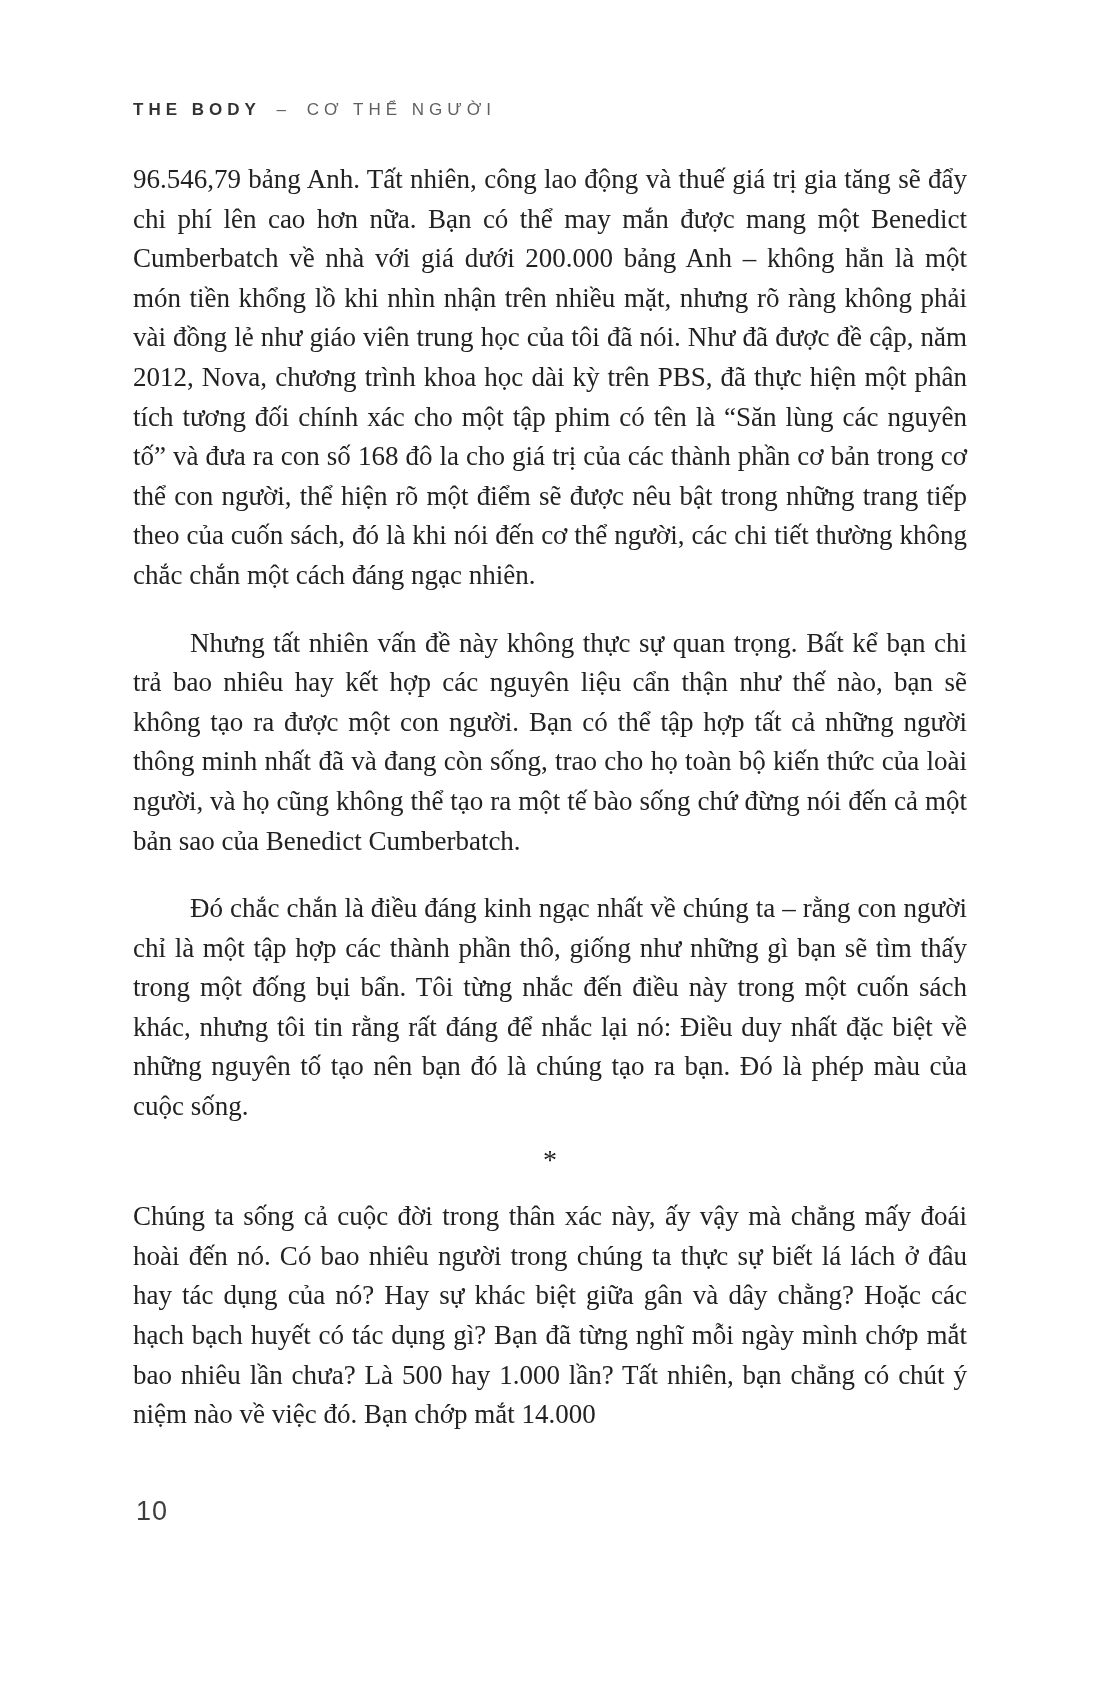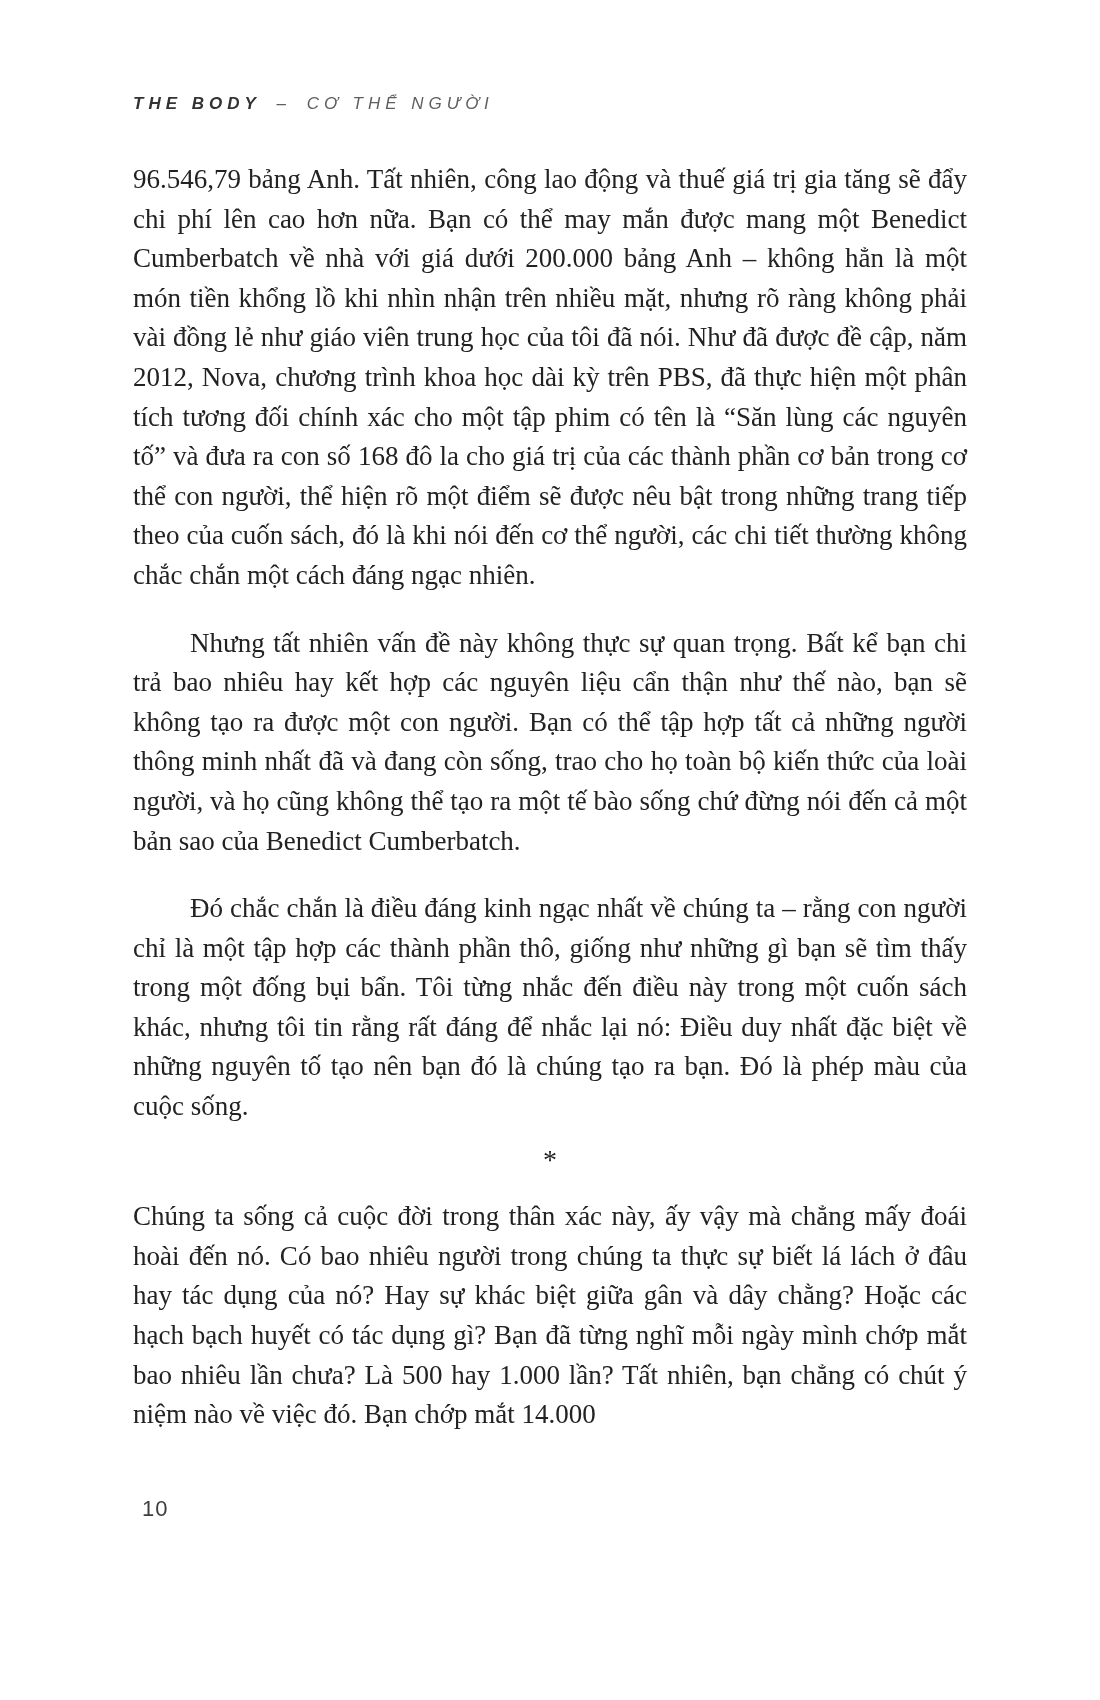--- a/index.html
+++ b/index.html
@@ -6,28 +6,27 @@
   .page {
     position: relative;
     width: 1100px;
     height: 1700px;
     background: #ffffff;
     overflow: hidden;
     font-family: "Liberation Serif", serif;
   }
   .running-header {
     position: absolute;
-    top: 94px;
+    top: 100px;
     left: 133px;
     font-family: "Liberation Sans", sans-serif;
     font-size: 17px;
     letter-spacing: 5px;
     color: #3d3d3d;
     white-space: nowrap;
-    font-style: italic;
   }
   .running-header .rh-title { font-weight: 700; color: #333333; }
   .running-header .rh-sep   { font-weight: 400; color: #5f5f5f; padding: 0 6px; }
   .running-header .rh-sub   { font-weight: 400; color: #5f5f5f; }
   .text-block {
     position: absolute;
     top: 160px;
     left: 133px;
     width: 834px;
     font-size: 27px;
@@ -42,24 +41,23 @@
     font-size: 28px;
     color: #222222;
     margin: 12px 0 18px 0;
     text-indent: 0;
   }
   .page-number {
     position: absolute;
     top: 1496px;
     left: 136px;
     font-family: "Liberation Sans", sans-serif;
-    font-size: 22px;
+    font-size: 27px;
     letter-spacing: 1px;
     color: #3d3d3d;
-    margin-left: 6px;
   }
 </style>
 </head>
 <body>
 
 <div class="page">
 
   <div class="running-header">
     <span class="rh-title">THE BODY</span>
     <span class="rh-sep">–</span>

